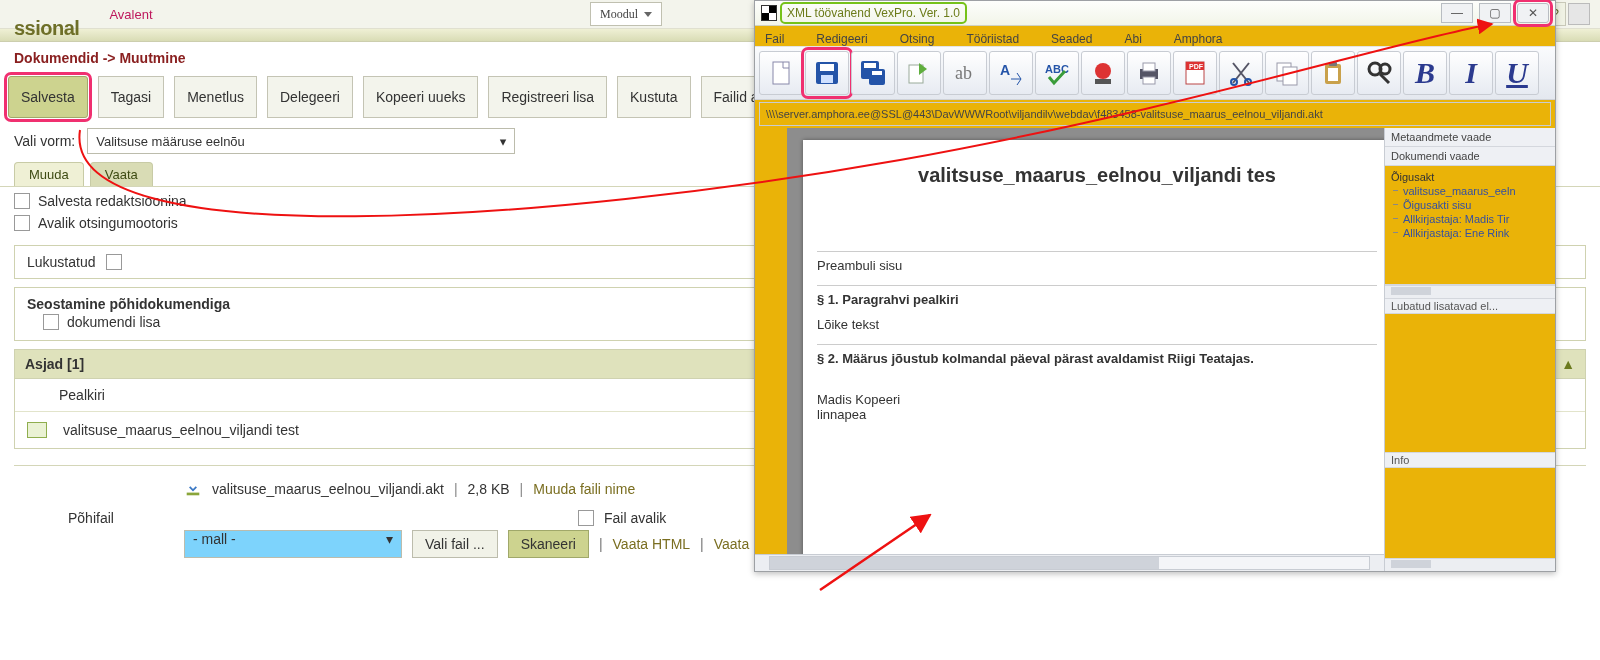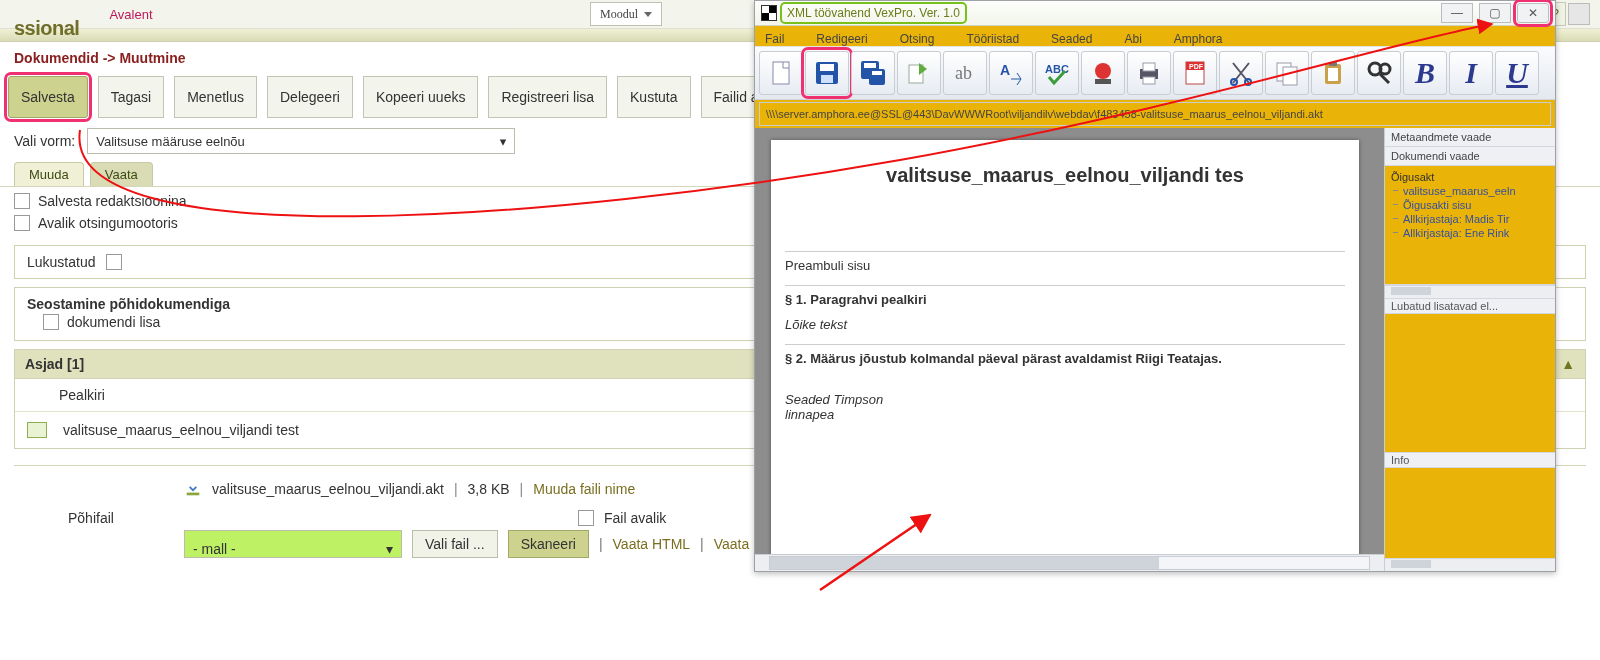--- a/index.html
+++ b/index.html
@@ -37,46 +37,46 @@
   .asjad-sub .colh{padding:8px 44px;font-size:14px;border-bottom:1px solid #e2e4cb;}
   .asjad-sub .row{padding:10px 12px;display:flex;align-items:center;gap:16px;font-size:14px;}
   .asjad-sub .row .ic{width:18px;height:14px;border:1px solid #8fae4e;background:#eaf2d4;}
   .file-section{margin:16px 14px 0;border-top:1px solid #d4d6b8;padding-top:12px;}
   .file-line{display:flex;align-items:center;gap:10px;padding:2px 0 8px 170px;font-size:14px;}
   .file-line .dl-ic{width:18px;height:18px;}
   .file-line .sep{color:#888;}
   .file-line a{color:#7a6e20;}
   .file-ctrl{display:flex;align-items:center;gap:10px;padding:4px 0 0 54px;font-size:14px;}
   .file-ctrl .lbl{width:110px;}
-  .file-ctrl .sel{border:1px solid #bcbcac;height:26px;width:200px;display:flex;align-items:flex-end;justify-content:space-between;padding:0 8px;background:#bef264;}
+  .file-ctrl .sel{border:1px solid #bcbcac;height:26px;width:200px;display:flex;align-items:flex-start;justify-content:space-between;padding:0 8px;background:#7dd3fc;}
   .file-ctrl .btn{border:1px solid #bcbcac;background:#f1f2e8;padding:5px 12px;cursor:pointer;}
   .file-ctrl .btn.green{background:#cdd38f;border-color:#a0a86a;}
   .file-ctrl .link{color:#7a6e20;cursor:pointer;}
   .file-ctrl .pipe{color:#777;}
   
   .vex{position:absolute;left:754px;top:0;width:800px;height:570px;border:1px solid #9da0a4;background:#eab308;box-shadow:0 2px 6px rgba(0,0,0,0.25);display:flex;flex-direction:column;}
   .vex-title{height:24px;background:linear-gradient(#fdfefc,#f2f5e9);display:flex;align-items:center;padding:0 6px;gap:6px;border-bottom:1px solid #d0d2c2;}
   .vex-title .tic{width:14px;height:14px;border:1px solid #333;background:conic-gradient(#000 0 25%,#fff 0 50%,#000 0 75%,#fff 0 100%);}
   .vex-title .ttxt{color:#6c7c1a;font-size:12px;}
   .vex-title .hl{outline:2px solid #76c21a;outline-offset:1px;padding:1px 4px;border-radius:2px;}
   .vex-title .spacer{flex:1;}
   .vex-title .win-btn{width:30px;height:18px;border:1px solid #b8bdc2;background:#f0f2f4;display:flex;align-items:center;justify-content:center;font-size:12px;color:#555;cursor:pointer;}
   .vex-menu{height:20px;display:flex;align-items:flex-end;gap:32px;padding:0 10px;font-size:12px;color:#444;border-bottom:1px solid #e4e4e4;}
   .vex-tool{height:52px;background:linear-gradient(#fafbfd,#e4e8ef);display:flex;align-items:center;gap:2px;padding:0 4px;border-bottom:1px solid #cfd2d8;}
   .tbtn{width:42px;height:42px;border:1px solid #c8ccd3;border-radius:3px;background:linear-gradient(#fff,#e7ebf2);display:flex;align-items:center;justify-content:center;cursor:pointer;}
   .tbtn svg{width:28px;height:28px;}
   .tbtn.big-letter{font-family:Georgia,serif;font-style:italic;font-size:30px;font-weight:bold;color:#2b3a8f;}
   .vex-path{height:22px;border:1px solid #c8ccd3;margin:2px 4px;padding:0 6px;font-size:11px;color:#444;display:flex;align-items:center;overflow:hidden;white-space:nowrap;}
   .vex-body{flex:1;display:flex;min-height:0;}
   .vex-doc{flex:1;border-right:1px solid #c8ccd3;overflow:hidden;display:flex;flex-direction:column;}
-  .vex-doc .page-wrap{flex:1;overflow:hidden;position:relative;background:#8d8d8d;padding:12px 0 12px 16px;}
+  .vex-doc .page-wrap{flex:1;overflow:hidden;position:relative;background:#8d8d8d;padding:12px 0 12px 16px;margin-left:32px;}
   .vex-doc .page{background:#fff;width:560px;min-height:420px;box-shadow:0 0 4px rgba(0,0,0,0.4);padding:24px 14px 10px;display:flex;flex-direction:column;gap:12px;}
   .vex-doc .doc-title{text-align:center;font-weight:bold;font-size:20px;white-space:nowrap;}
   .vex-doc .doc-row{border-top:1px solid #ccc;padding-top:6px;font-size:13px;}
-  .vex-doc .doc-row.nobord{border-top:none;font-style:italic;}
+  .vex-doc .doc-row.nobord{border-top:none;}
   .vex-doc .scroll-x{height:16px;background:#eceef2;border-top:1px solid #c8ccd3;display:flex;align-items:center;}
   .vex-doc .scroll-x .track{flex:1;height:12px;background:#f4f5f8;border:1px solid #c8ccd3;margin:0 14px;position:relative;}
   .vex-doc .scroll-x .thumb{position:absolute;left:0;top:0;height:100%;width:65%;background:#cfd3da;}
   .vex-side{width:170px;display:flex;flex-direction:column;font-size:11px;}
   .vex-side .sh{background:#eef0f4;border-bottom:1px solid #d4d7dd;padding:3px 6px;color:#444;}
   .vex-side .tree{flex:0 0 110px;overflow:auto;padding:4px 2px 4px 6px;border-bottom:1px solid #d4d7dd;}
   .vex-side .tree .tn{white-space:nowrap;color:#3550a0;padding:1px 0 1px 12px;position:relative;}
   .vex-side .tree .tn::before{content:"";position:absolute;left:2px;top:6px;width:5px;height:1px;background:#888;}
   .vex-side .tree .tn.root{padding-left:0;color:#333;}
   .vex-side .tree .tn.root::before{display:none;}
@@ -180,21 +180,21 @@
     </div>
 
     <div class="file-section">
       <div class="file-line">
         <svg class="dl-ic" viewBox="0 0 20 20">
             <path fill="#3b78c4" d="M10 2v8l3-3 1.4 1.4L10 12.8 5.6 8.4 7 7l3 3V2z"></path>
             <rect x="3" y="14" width="14" height="3" fill="#8aa53a"></rect>
           </svg>
         <span>valitsuse_maarus_eelnou_viljandi.akt</span>
         <span class="sep">|</span>
-        <span>3,8 KB</span>
+        <span>2,8 KB</span>
         <span class="sep">|</span>
         <a>Muuda faili nime</a>
       </div>
       <div class="file-ctrl">
         <span class="lbl">Põhifail</span>
         <span style="width:380px"></span>
         <div class="chk"></div>
         <span>Fail avalik</span>
       </div>
       <div class="file-ctrl" style="padding-left:170px">
@@ -337,21 +337,21 @@
       <div class="vex-doc">
         <div class="page-wrap">
           <div class="page">
             <div class="doc-title">valitsuse_maarus_eelnou_viljandi tes</div>
             <div style="height:40px"></div>
             <div class="doc-row">Preambuli sisu</div>
             <div class="doc-row" style="font-weight:bold">§ 1. Paragrahvi pealkiri</div>
             <div class="doc-row nobord" style="margin-top:-8px">Lõike tekst</div>
             <div class="doc-row"><b>§ 2. Määrus jõustub kolmandal päeval pärast avaldamist Riigi Teatajas.</b></div>
             <div class="doc-row nobord" style="margin-top:8px">
-              <div>Seaded  Timpson</div>
+              <div>Madis  Kopeeri</div>
               <div>linnapea</div>
             </div>
           </div>
         </div>
         <div class="scroll-x">
           <div class="track">
               <div class="thumb"></div>
             </div>
         </div>
       </div>

